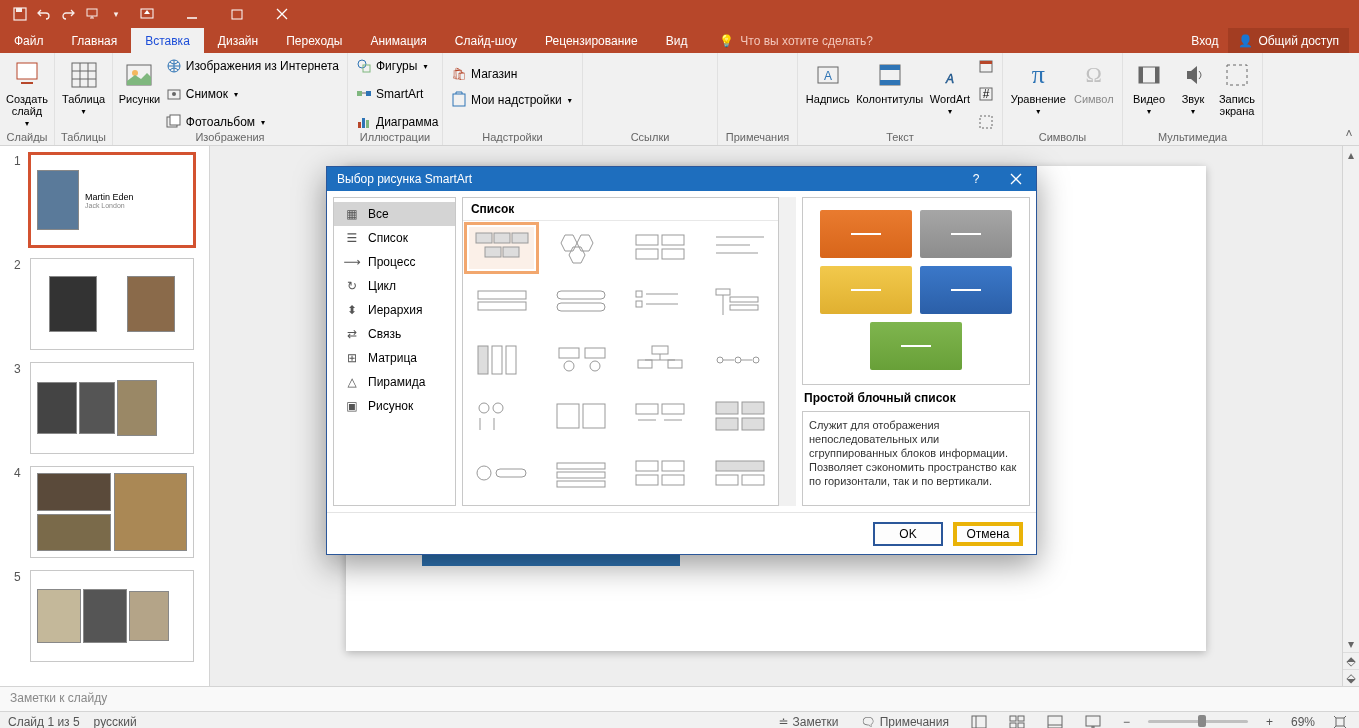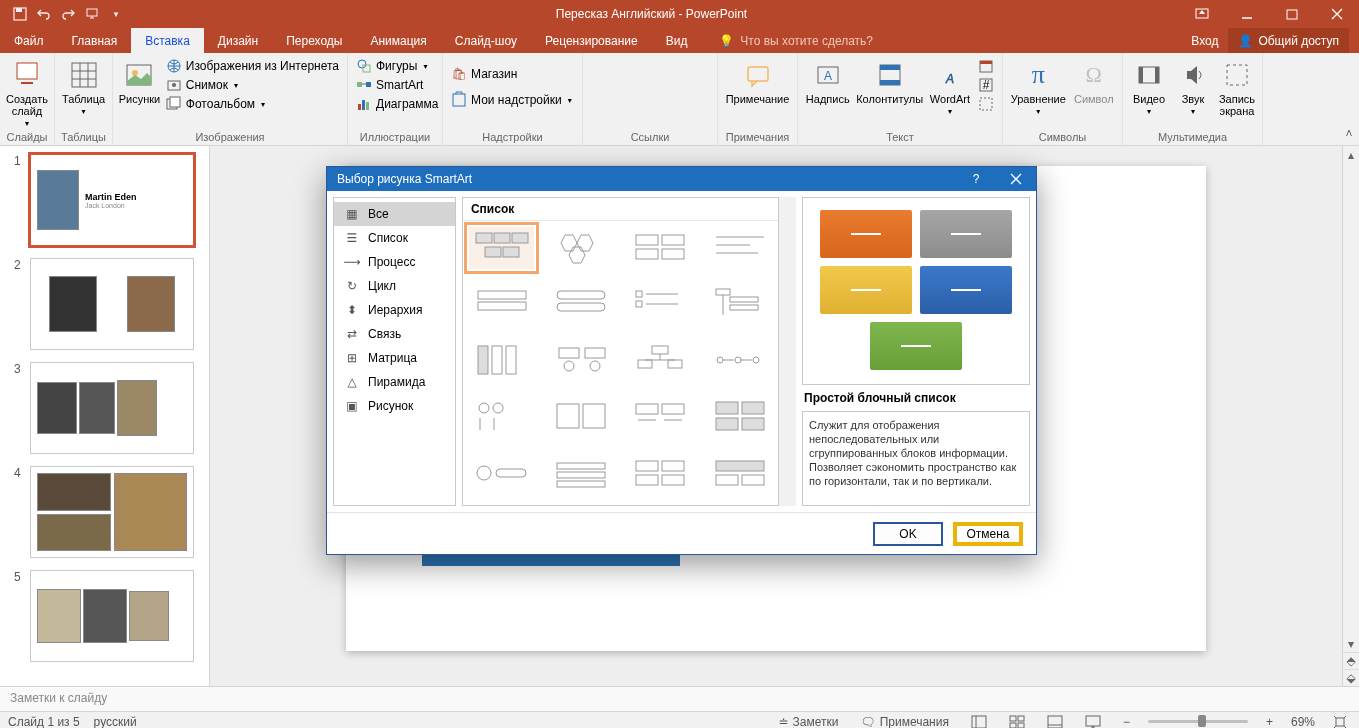--- a/index.html
+++ b/index.html
@@ -19,21 +19,21 @@
 .share{background:#A33D22;padding:0 10px;height:100%;display:flex;align-items:center;gap:5px}
 .ribbon{height:93px;background:#F1F1F1;border-bottom:1px solid #D4D4D4;display:flex}
 .rgroup{border-right:1px solid #E1E1E1;padding:2px 6px 0;display:flex;flex-direction:column;position:relative}
 .rgroup .lbl{position:absolute;bottom:2px;left:0;right:0;text-align:center;font-size:11px;color:#666}
 .rbody{flex:1;display:flex;align-items:flex-start;gap:4px;padding-top:2px}
 .bigbtn{display:flex;flex-direction:column;align-items:center;gap:2px;padding:2px 4px;min-width:40px}
 .bigbtn .ic{width:32px;height:32px;display:flex;align-items:center;justify-content:center}
 .bigbtn .t{font-size:11px;text-align:center;line-height:12px}
 .smrow{display:flex;align-items:center;gap:4px;font-size:11px;padding:1px 2px;white-space:nowrap}
 .smrow .ic{width:16px;height:16px;display:flex;align-items:center;justify-content:center}
-.vstack{display:flex;flex-direction:column;gap:1px}
+.vstack{display:flex;flex-direction:column;gap:10px}
 .disabled{opacity:.45}
 .workspace{display:flex;height:calc(100% - 28px - 25px - 93px - 22px - 20px);background:#EEEEEE}
 .thumbpane{width:210px;background:#fff;border-right:1px solid #D4D4D4;overflow:auto;padding:8px 14px}
 .thumb-wrap{display:flex;gap:8px;margin-bottom:12px}
 .tnum{font-size:12px;color:#555;width:8px}
 .thumb{width:164px;height:92px;background:#fff;border:1px solid #C8C8C8;position:relative}
 .thumb.sel{outline:3px solid #D35230;outline-offset:-1px}
 .thumb-inner{position:absolute;inset:6px;display:flex;gap:6px;align-items:center}
 .pic{background:#6a7a8a;border:1px solid #888}
 .slidearea{flex:1;position:relative;background:#EEEEEE;display:flex;flex-direction:column}
@@ -99,21 +99,20 @@
         </svg>
       </span>
     <span class="ic">
         <svg width="14" height="14" viewBox="0 0 14 14">
           <rect x="2" y="2" width="10" height="7" fill="none" stroke="#fff"></rect>
           <path d="M5 11 H9 M7 9 V11" stroke="#fff"></path>
         </svg>
       </span>
     <span class="ic" style="font-size:9px">▾</span>
   </div>
-  <div class="title-center">Пересказ Английский - PowerPoint</div>
   <div class="win-ctrl">
     <div>
         <svg width="14" height="12">
           <rect x="1" y="1" width="12" height="9" fill="none" stroke="#fff"></rect>
           <path d="M7 2 L10 6 H4 Z" fill="#fff"></path>
         </svg>
       </div>
     <div>
         <svg width="12" height="12">
           <line x1="1" y1="10" x2="11" y2="10" stroke="#fff" stroke-width="1.5"></line>
@@ -291,31 +290,20 @@
             <span style="font-size:8px;margin-left:2px">▾</span>
           </div>
     </div>
       </div>
     <div class="lbl">Надстройки</div>
   </div>
   <div class="rgroup" style="width:135px">
     <div class="lbl">Ссылки</div>
   </div>
   <div class="rgroup" style="width:80px">
-    <div class="rbody">
-        <div class="bigbtn">
-          <span class="ic">
-            <svg width="28" height="28">
-              <rect x="4" y="6" width="20" height="14" rx="2" fill="none" stroke="#F4B860" stroke-width="1.5"></rect>
-              <path d="M8 20 L8 25 L13 20" fill="none" stroke="#F4B860" stroke-width="1.5"></path>
-            </svg>
-          </span>
-          <span class="t">Примечание</span>
-        </div>
-      </div>
     <div class="lbl">Примечания</div>
   </div>
   <div class="rgroup" style="width:205px">
     <div class="rbody">
       <div class="bigbtn">
           <span class="ic">
             <svg width="28" height="28">
               <rect x="4" y="6" width="20" height="16" fill="none" stroke="#666"></rect>
               <text x="14" y="19" text-anchor="middle" font-size="14" fill="#2E74B5">A</text>
             </svg>
@@ -422,21 +410,21 @@
 </div>
 
 <div class="workspace">
   <div class="thumbpane">
     <div class="thumb-wrap">
         <div class="tnum">1</div>
       <div class="thumb sel">
         <div class="thumb-inner">
             <div class="pic" style="width:42px;height:60px;background:#5a7a9a"></div>
             <div style="flex:1">
-              <div style="font-size:9px;font-weight:700">Martin Eden</div>
+              <div style="font-size:9px;font-weight:400">Martin Eden</div>
               <div style="font-size:7px;color:#888">Jack London</div>
             </div>
           </div>
       </div>
       </div>
     <div class="thumb-wrap">
         <div class="tnum">2</div>
       <div class="thumb">
         <div class="thumb-inner" style="justify-content:space-around">
             <div class="pic" style="width:48px;height:56px;background:#333"></div>

